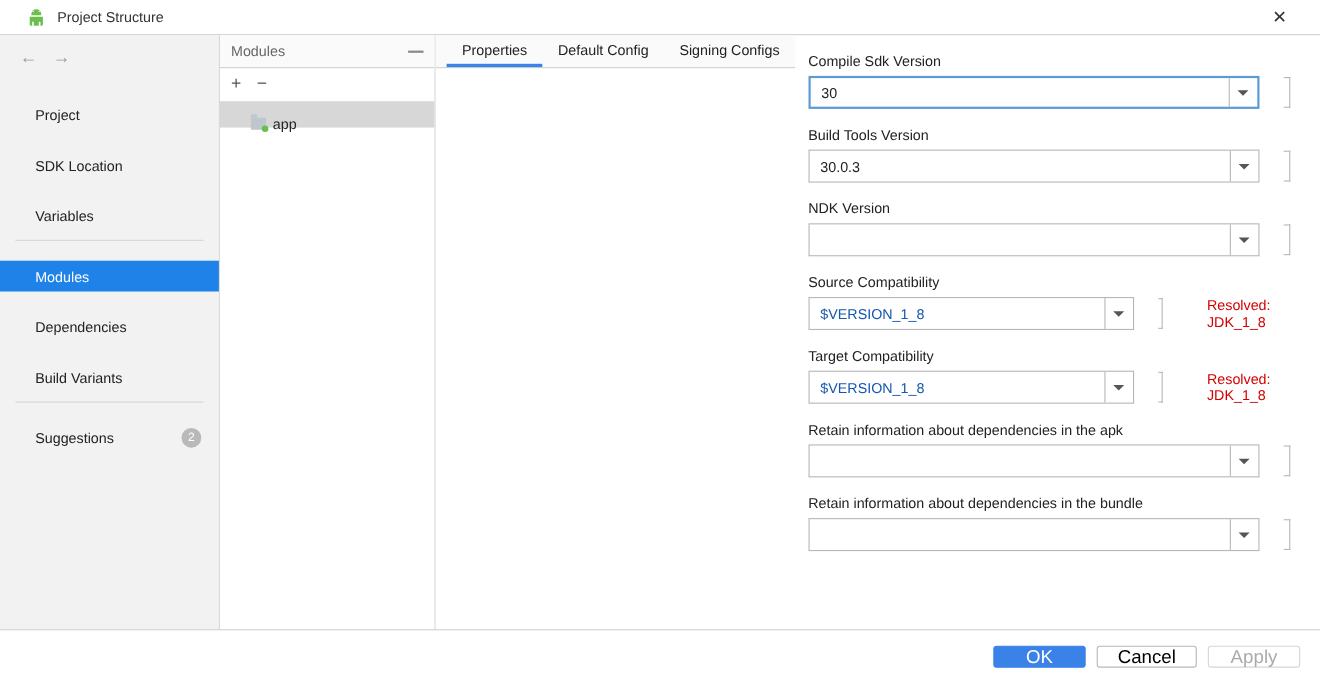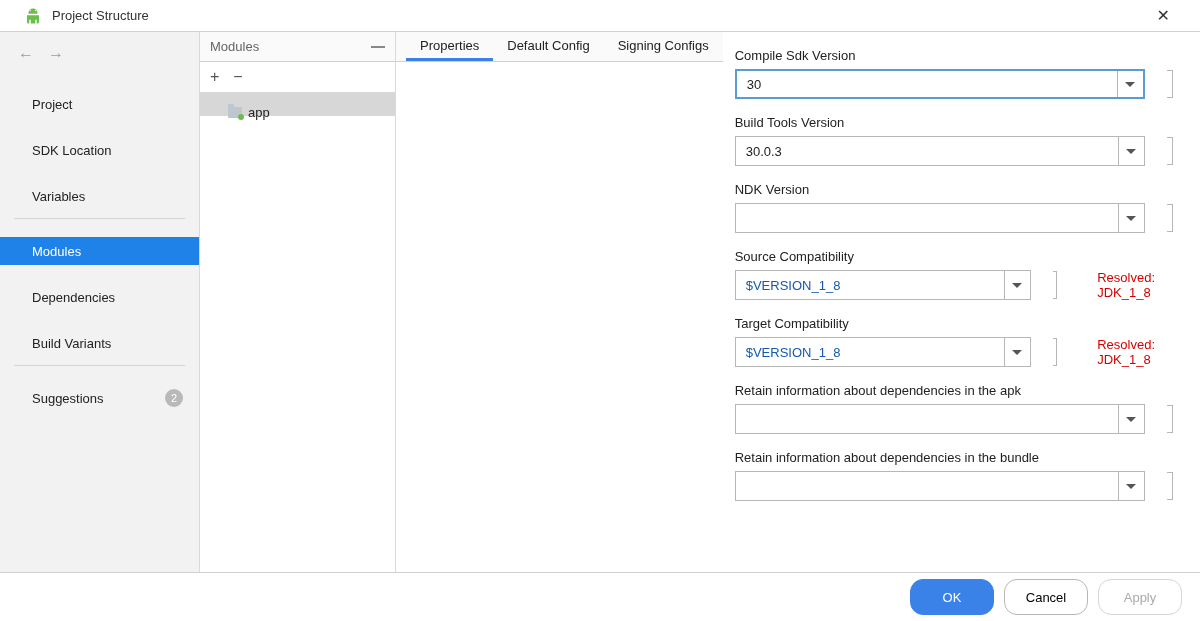--- a/index.html
+++ b/index.html
@@ -215,28 +215,28 @@
     left: 0; right: 0; bottom: 0;
     height: 49px;
     border-top: 1px solid #d0d0d0;
     display: flex; align-items: center;
     justify-content: flex-end;
     gap: 10px;
     padding: 0 18px;
     background: #fff;
   }
   .btn {
-    height: 36px;
+    height: 20px;
     min-width: 84px;
     padding: 0 18px;
     border: 1px solid #b7b7b7;
     background: #fff;
-    border-radius: 13px;
+    border-radius: 3px;
     cursor: pointer;
-    font-size: 13px;
+    font-size: 17px;
   }
   .btn.primary {
     background: #3b82e8;
     border-color: #3b82e8;
     color: #fff;
   }
   .btn.disabled {
     color: #aaa;
     border-color: #d6d6d6;
     cursor: default;

